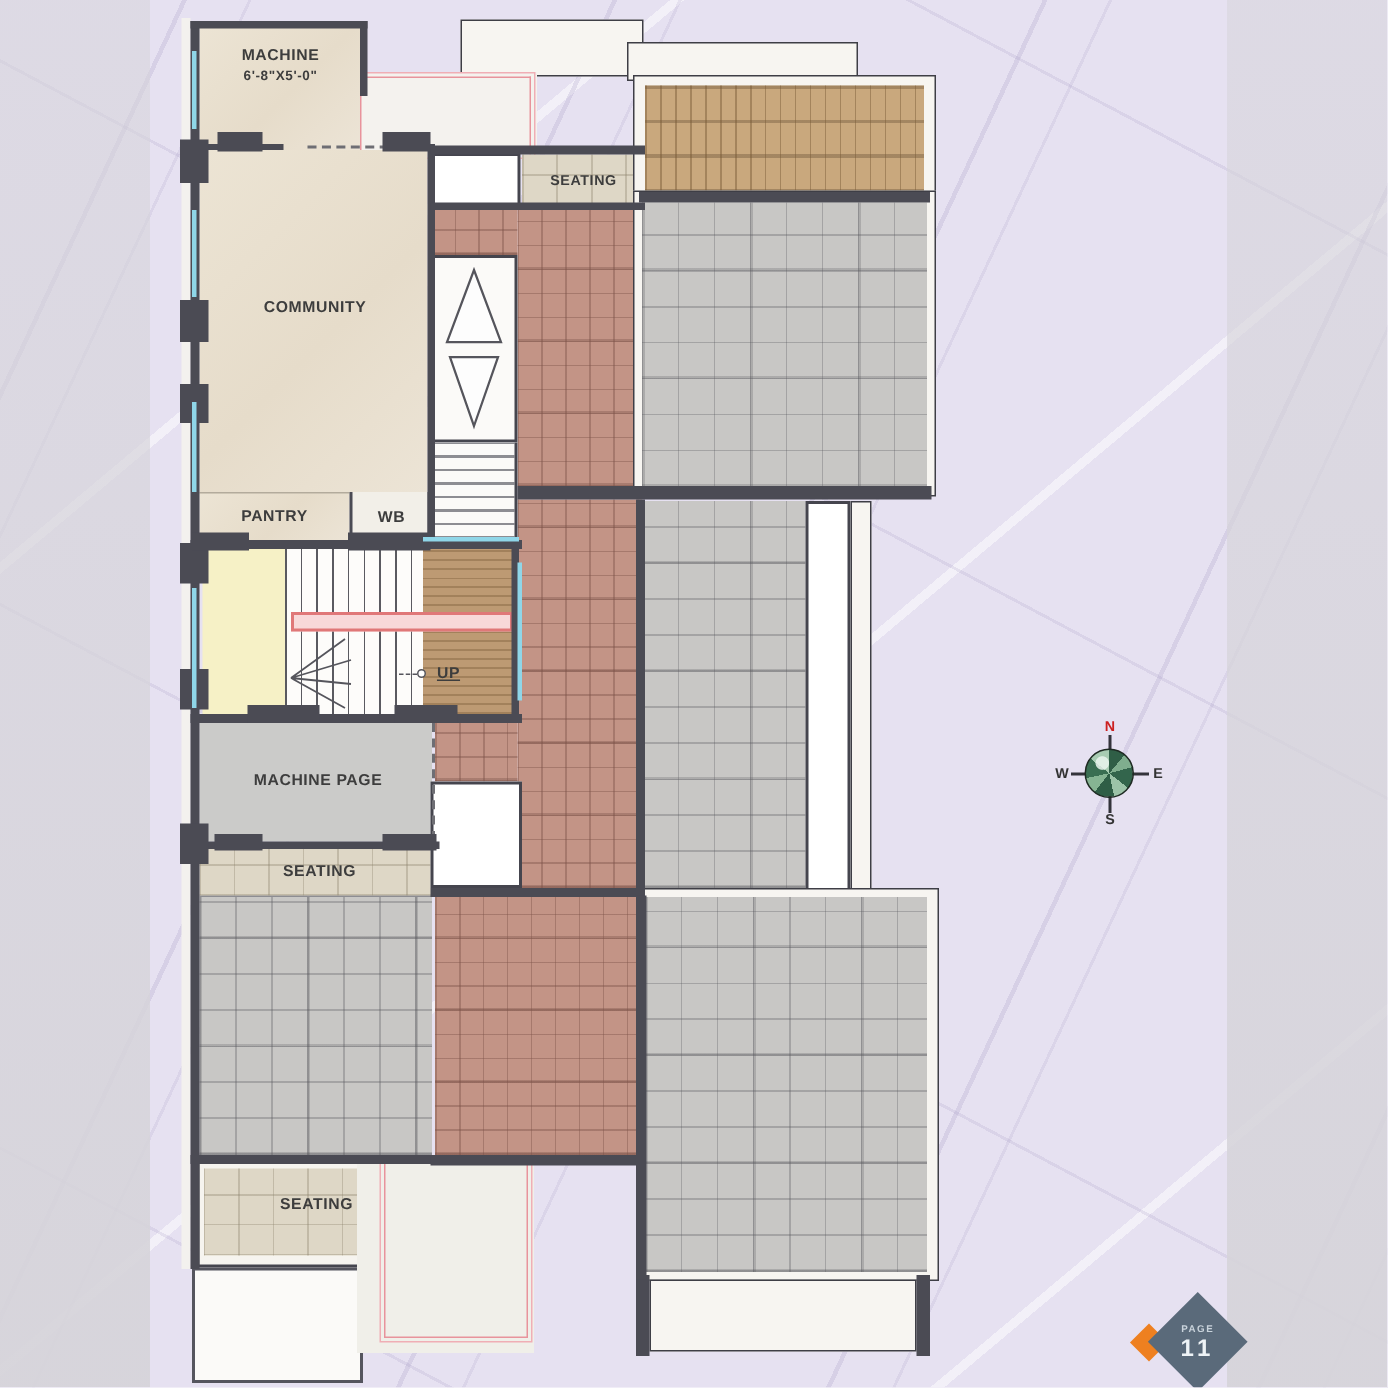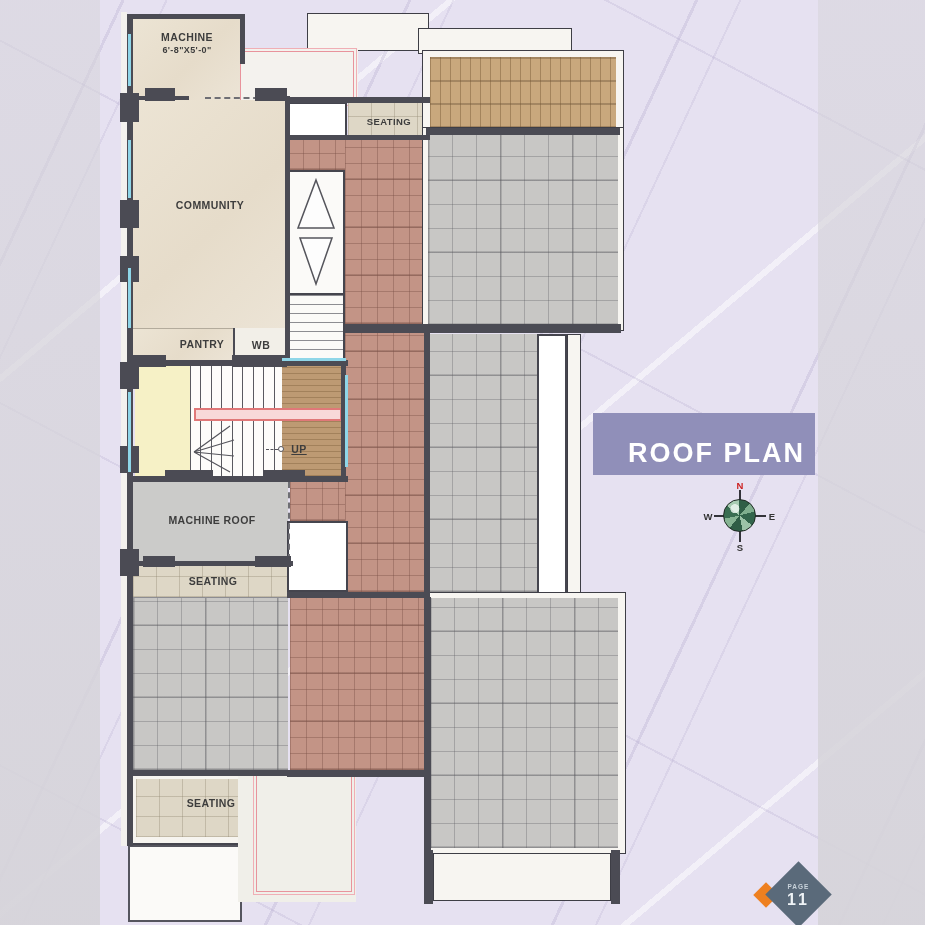--- a/index.html
+++ b/index.html
@@ -85,37 +85,37 @@
   <div class="abs pinkline" style="left:240px;top:51px;width:114px;height:52px;border-bottom:none;outline:1px solid #f0aeb5;outline-offset:2px;"></div>
 
   <div class="abs tex-beige" style="left:133px;top:18px;width:107px;height:82px;"></div>
   <div class="lbl" style="left:187px;top:37px;">MACHINE</div>
   <div class="lbl" style="left:187px;top:50px;font-size:9px;">6'-8"X5'-0"</div>
 
   <div class="abs tex-beige" style="left:133px;top:100px;width:152px;height:230px;"></div>
   <div class="lbl" style="left:210px;top:205px;">COMMUNITY</div>
 
   <div class="abs tex-beige" style="left:133px;top:328px;width:100px;height:34px;border-top:1px solid #b3ab9c;"></div>
-  <div class="lbl" style="left:202px;top:344px;">PANTRY</div>
+  <div class="lbl" style="left:183px;top:344px;">PANTRY</div>
   <div class="abs" style="left:233px;top:328px;width:54px;height:34px;background:#f2efe8;border:2px solid #4b4b54;border-top:none;"></div>
   <div class="lbl" style="left:261px;top:345px;">WB</div>
 
   <div class="abs tex-yellow" style="left:135px;top:366px;width:55px;height:110px;"></div>
   <div class="abs treads" style="left:190px;top:366px;width:92px;height:110px;"></div>
   <div class="abs tex-deck" style="left:282px;top:366px;width:62px;height:110px;"></div>
   <div class="abs" style="left:194px;top:408px;width:148px;height:13px;background:#f8d9d9;border:2px solid #e07878;"></div>
   <svg class="abs" style="left:190px;top:418px;" width="60" height="60">
     <path d="M4,34 L40,8 M4,34 L44,22 M4,34 L44,38 M4,34 L40,54" stroke="#55555c" stroke-width="1.2" fill="none"></path>
   </svg>
   <div class="abs" style="left:278px;top:446px;width:6px;height:6px;border:1.2px solid #55555c;border-radius:50%;background:#fff;"></div>
   <div class="abs" style="left:266px;top:449px;width:12px;height:0;border-top:1.5px dashed #55555c;"></div>
   <div class="lbl" style="left:299px;top:449px;text-decoration:underline;">UP</div>
 
   <div class="abs" style="left:133px;top:482px;width:155px;height:79px;background:#cbcbc9;"></div>
-  <div class="lbl" style="left:212px;top:520px;">MACHINE ROOF</div>
+  <div class="lbl" style="left:212px;top:520px;">MACHINE PAGE</div>
 
   <div class="abs tex-seat" style="left:133px;top:566px;width:155px;height:32px;border-bottom:1px solid #8d8d92;"></div>
   <div class="lbl" style="left:213px;top:581px;">SEATING</div>
 
   <div class="abs tex-gray" style="left:133px;top:598px;width:155px;height:172px;"></div>
 
   <div class="abs" style="left:130px;top:773px;width:158px;height:73px;background:#f6f4ef;border:3px solid #45454e;"></div>
   <div class="abs tex-seat" style="left:136px;top:779px;width:145px;height:58px;"></div>
   <div class="lbl" style="left:211px;top:803px;">SEATING</div>
 
@@ -200,23 +200,20 @@
   <div class="abs wall" style="left:143px;top:556px;width:32px;height:11px;"></div>
   <div class="abs wall" style="left:255px;top:556px;width:36px;height:11px;"></div>
 
   <div class="abs cyan" style="left:128px;top:34px;width:3px;height:52px;"></div>
   <div class="abs cyan" style="left:128px;top:140px;width:3px;height:58px;"></div>
   <div class="abs cyan" style="left:128px;top:268px;width:3px;height:60px;"></div>
   <div class="abs cyan" style="left:128px;top:392px;width:3px;height:80px;"></div>
   <div class="abs cyan" style="left:282px;top:358px;width:64px;height:3px;"></div>
   <div class="abs cyan" style="left:345px;top:375px;width:3px;height:92px;"></div>
 
-  <div class="abs banner" style="left:593px;top:413px;width:222px;height:62px;">
-    <div class="banner-text">ROOF PLAN</div>
-  </div>
 
   <div class="abs" style="left:700px;top:478px;width:80px;height:76px;">
     <div class="abs" style="left:39px;top:12px;width:1.5px;height:52px;background:#33333a;"></div>
     <div class="abs" style="left:14px;top:37px;width:52px;height:1.5px;background:#33333a;"></div>
     <div class="abs globe" style="left:23px;top:21px;width:33px;height:33px;"></div>
     <div class="compass-lbl" style="left:40px;top:7px;color:#cc2020;">N</div>
     <div class="compass-lbl" style="left:8px;top:38px;">W</div>
     <div class="compass-lbl" style="left:72px;top:38px;">E</div>
     <div class="compass-lbl" style="left:40px;top:69px;">S</div>
   </div>

